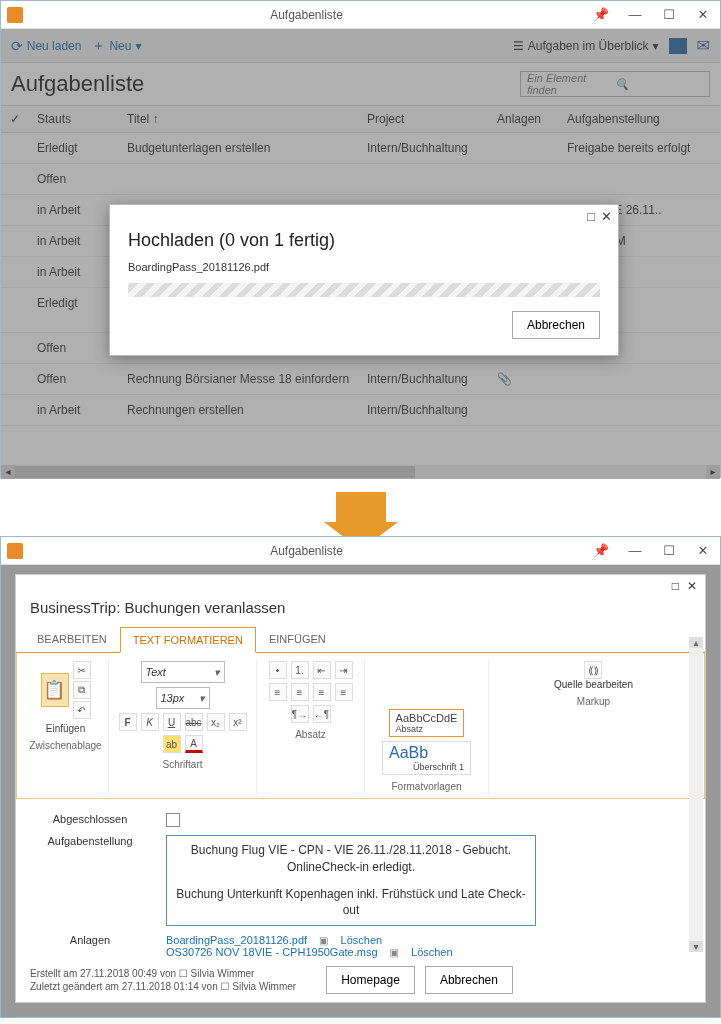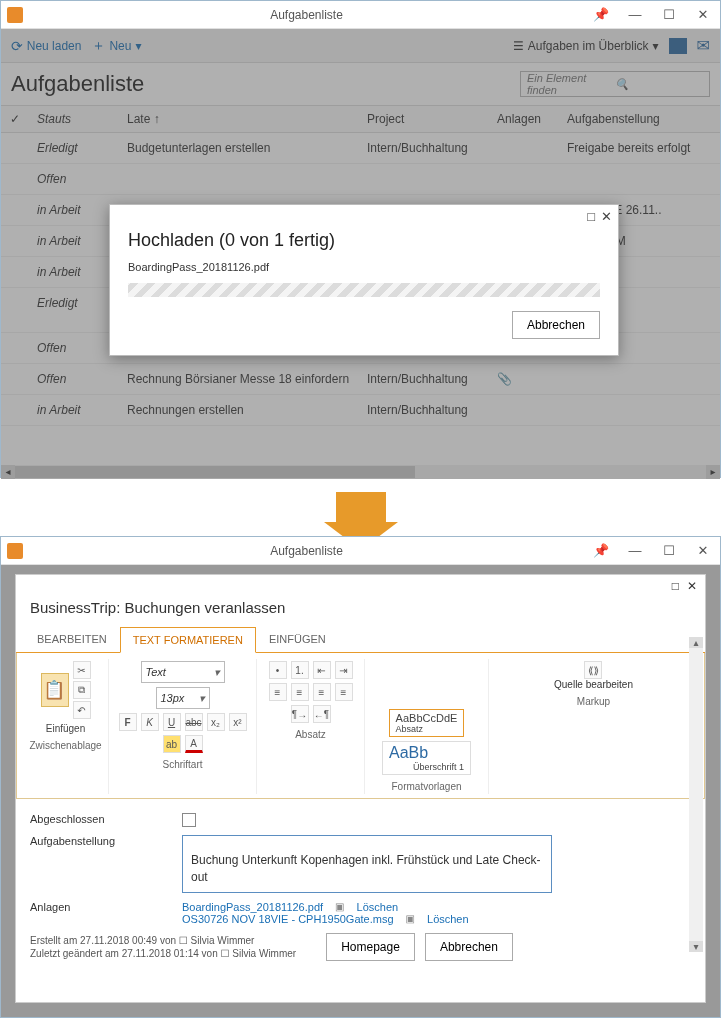--- a/index.html
+++ b/index.html
@@ -16,21 +16,21 @@
   .toolbar .tb-dd { display:flex; align-items:center; gap:4px; color:#333; font-size:12px; }
   .toolbar .sq { width:18px; height:16px; background:#2d6aa3; display:inline-block; }
   .toolbar .env { color:#2d6aa3; font-size:16px; }
   .headrow { display:flex; align-items:center; padding:8px 10px; }
   .headrow h1 { font-size:22px; font-weight:400; color:#222; flex:1; }
   .search { border:1px solid #bbb; height:26px; width:190px; display:flex; align-items:center; padding:0 6px; color:#777; }
   .search span { flex:1; font-style:italic; font-size:11px; }
   .thead { display:flex; border-top:1px solid #ddd; border-bottom:1px solid #ddd; background:#fafafa; font-size:12px; color:#333; }
   .thead > div { padding:6px 8px; }
   .col-check  { width:28px; text-align:center; }
-  .col-status { width:90px;font-style:italic; }
+  .col-status { width:90px; }
   .col-title  { width:240px; }
   .col-project{ width:130px; }
   .col-attach { width:70px; }
   .col-assign { flex:1; }
   .row { display:flex; border-bottom:1px solid #eee; font-size:12px; color:#333; }
   .row > div { padding:8px 8px; }
   .clip { color:#777; }
   .hscroll { height:14px; background:#f0f0f0; display:flex; }
   .hscroll .arrow { width:14px; background:#ddd; text-align:center; font-size:10px; line-height:14px; }
   .hscroll .track { flex:1; position:relative; }
@@ -65,21 +65,21 @@
   .rgroup .lbl { font-size:10px; color:#666; margin-top:2px; }
   .clip-big { width:28px; height:34px; background:#f8e3b0; border:1px solid #dcb85e; position:relative; }
   .clip-big::after { content:"📋"; position:absolute; inset:0; display:flex; align-items:center; justify-content:center; font-size:18px; }
   .sel { border:1px solid #bbb; height:22px; font-size:11px; padding:0 18px 0 4px; background:#fff; position:relative; display:inline-flex; align-items:center; width:84px;font-style:italic; }
   .sel.small { width:54px; }
   .sel::after { content:"▾"; position:absolute; right:4px; color:#666; }
   .ico-sm { width:18px; height:18px; border:1px solid #ddd; background:#fafafa; display:inline-flex; align-items:center; justify-content:center; font-size:10px; color:#555; }
   .style-prev { border:1px solid #ddd; padding:2px 6px; font-size:11px; color:#444; }
   .style-prev.active { border:1px solid #e79a2a;margin-top:48px; }
   .form { padding:4px 14px; display:flex; flex-direction:column; gap:8px; }
-  .formrow { display:flex; gap:32px; align-items:flex-start; }
+  .formrow { display:flex; gap:16px; align-items:flex-start;text-align:center; }
   .formrow .flabel { width:120px; font-size:11px; color:#333; }
   .chk { width:14px; height:14px; border:1px solid #888; display:inline-block; }
   .textarea { border:1px solid #5b8ec1; padding:6px 8px; width:370px; font-size:12px; line-height:1.4; }
   .att-link { color:#1a6fb5; text-decoration:none; font-size:11px; }
   .del-link { color:#1a6fb5; font-size:11px; cursor:pointer; }
   .meta { font-size:10px; color:#555; padding:4px 14px; display:flex; gap:30px; align-items:center; }
   .meta .mcol { display:flex; flex-direction:column; gap:2px; }
   .meta .btns { display:flex; gap:10px; }
   .vscroll { position:absolute; right:2px; top:62px; bottom:50px; width:14px; background:#f0f0f0; }
   .vscroll::before { content:"▴"; display:block; text-align:center; font-size:10px; color:#666; background:#ddd; }
@@ -122,21 +122,21 @@
     <div class="headrow">
       <h1>Aufgabenliste</h1>
       <div class="search">
         <span>Ein Element finden</span>
         <span>🔍</span>
       </div>
     </div>
     <div class="thead">
       <div class="col-check">✓</div>
       <div class="col-status">Stauts</div>
-      <div class="col-title">Late ↑</div>
+      <div class="col-title">Titel ↑</div>
       <div class="col-project">Project</div>
       <div class="col-attach">Anlagen</div>
       <div class="col-assign">Aufgabenstellung</div>
     </div>
     <div id="table-body">
         <div class="row">
           <div class="col-check"></div>
           <div class="col-status">Erledigt</div>
           <div class="col-title">Budgetunterlagen erstellen</div>
           <div class="col-project">Intern/Buchhaltung</div>
@@ -346,20 +346,21 @@
     </div>
 
     <div class="form">
       <div class="formrow">
         <div class="flabel">Abgeschlossen</div>
         <span class="chk"></span>
       </div>
       <div class="formrow">
         <div class="flabel">Aufgabenstellung</div>
         <div class="textarea">
+          <div>Buchung Flug VIE - CPN - VIE 26.11./28.11.2018 - Gebucht. OnlineCheck-in erledigt.</div>
           <div style="height:10px;"></div>
           <div>Buchung Unterkunft Kopenhagen inkl. Frühstück und Late Check-out</div>
         </div>
       </div>
       <div class="formrow">
         <div class="flabel">Anlagen</div>
         <div>
           <div style="display:flex;gap:12px;align-items:center;">
             <a class="att-link">BoardingPass_20181126.pdf</a>
             <span style="color:#888;font-size:10px;">▣</span>

